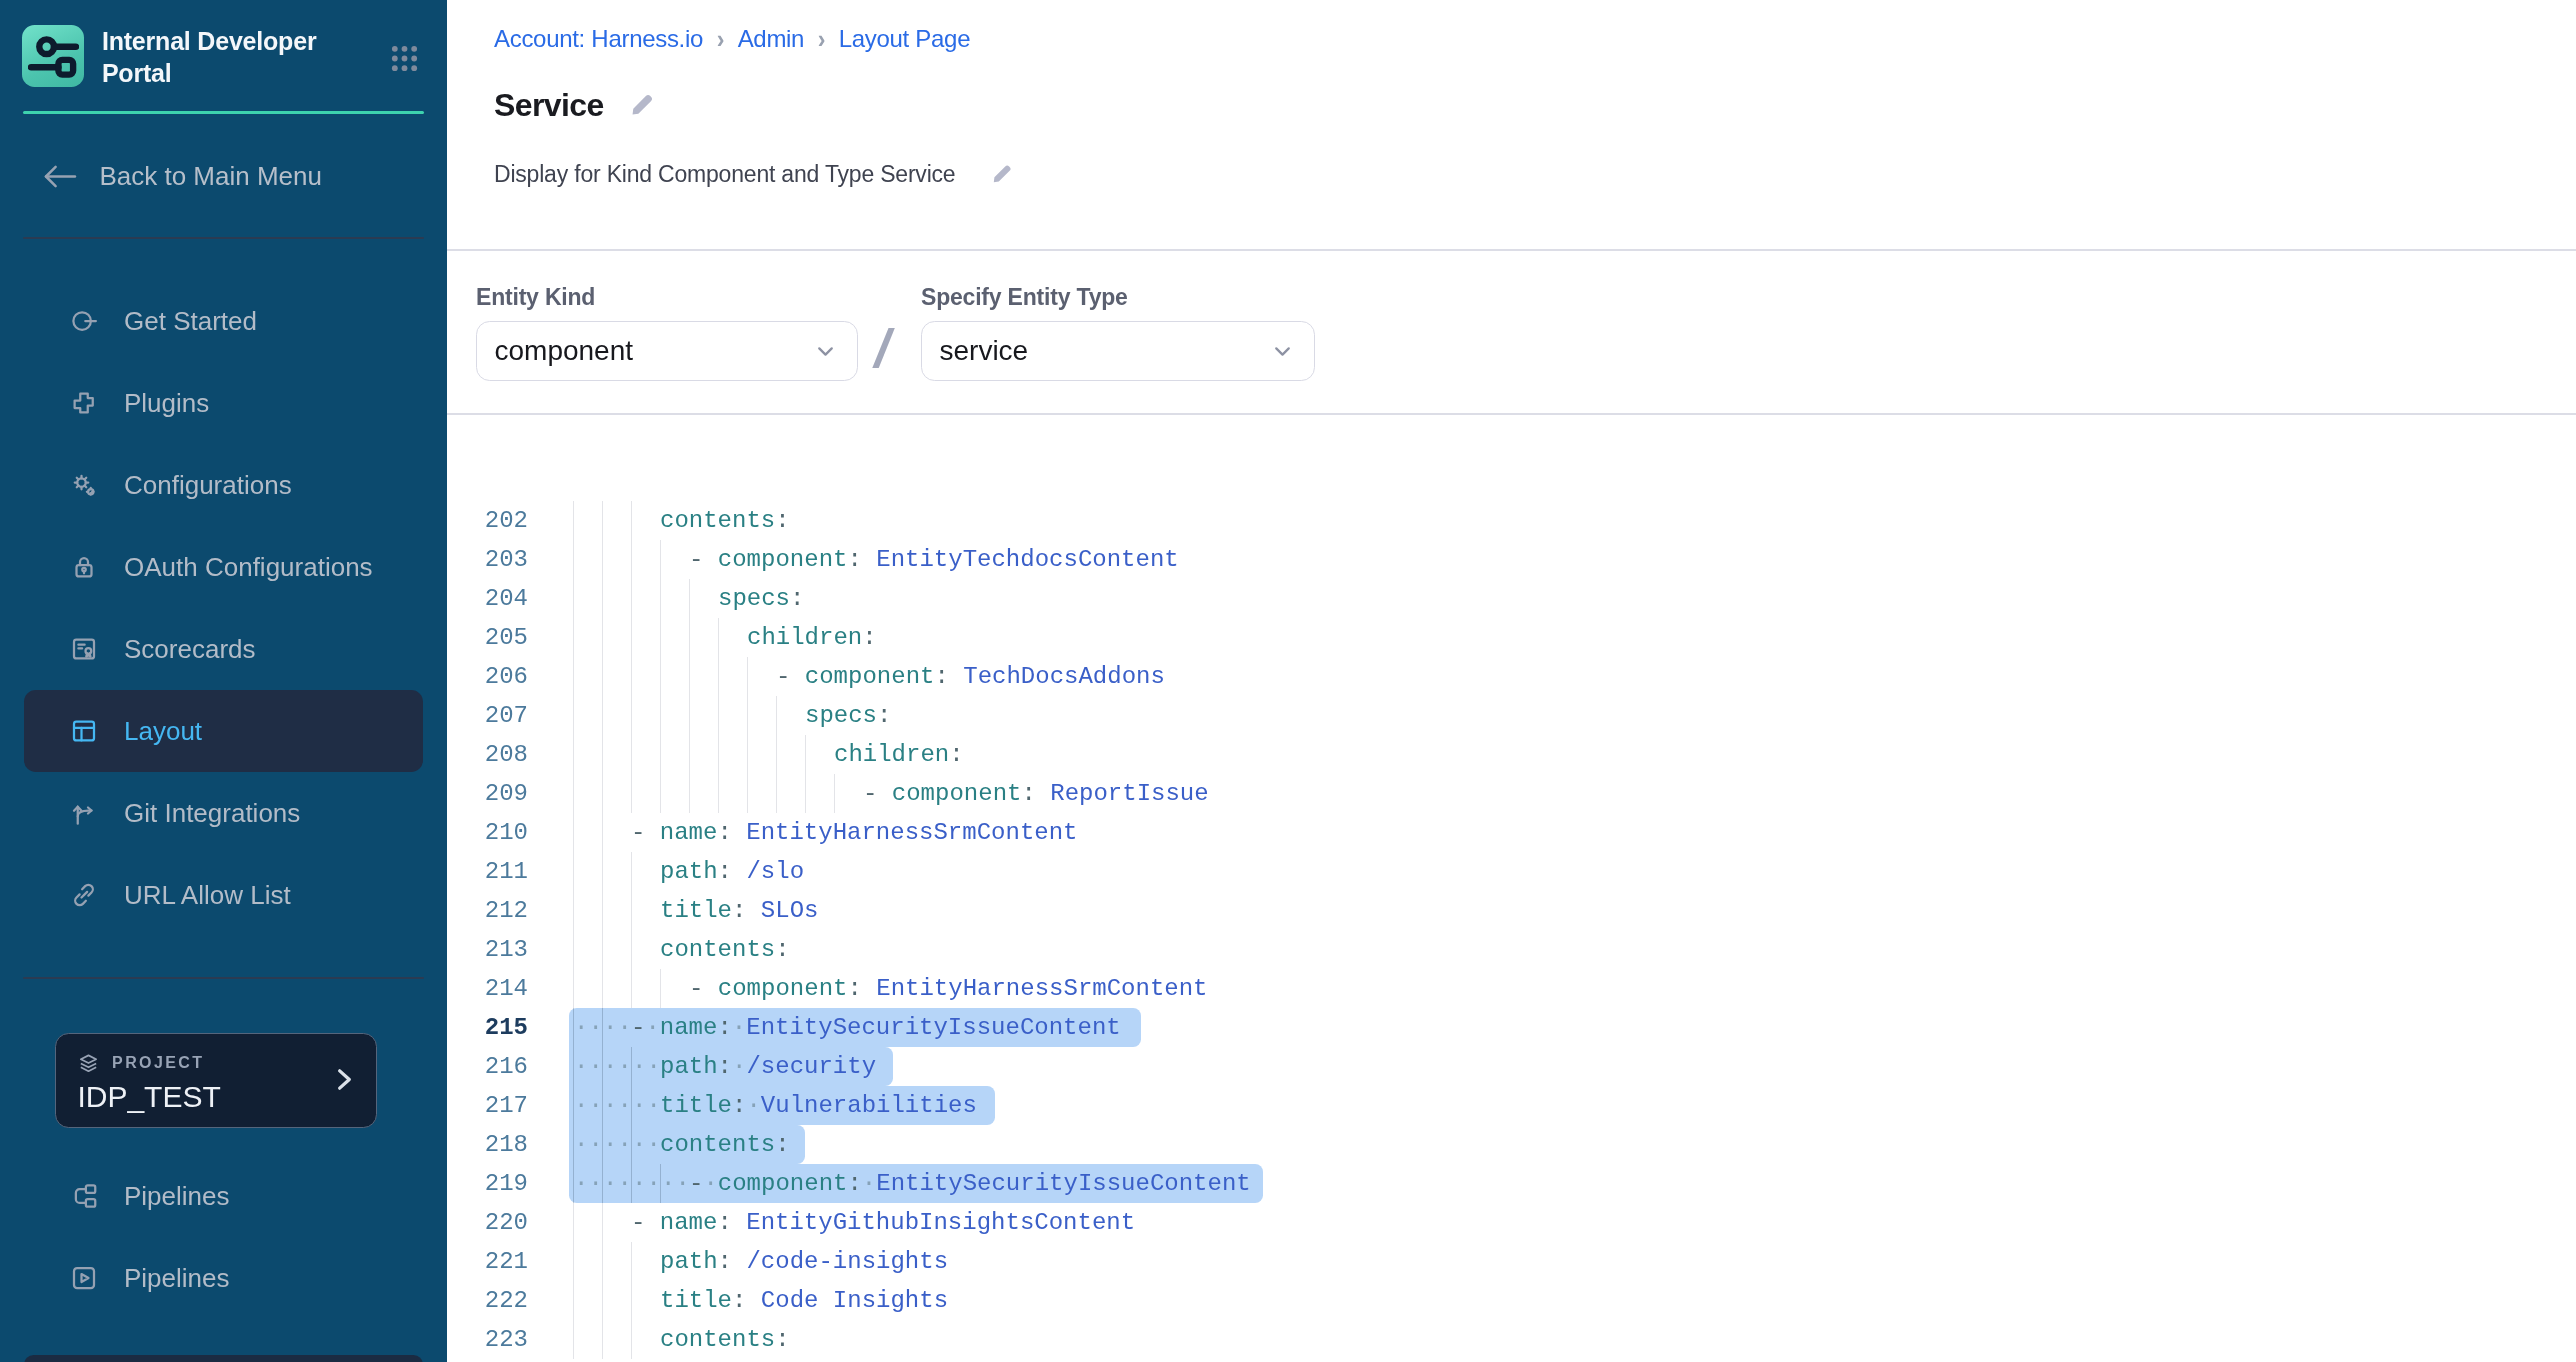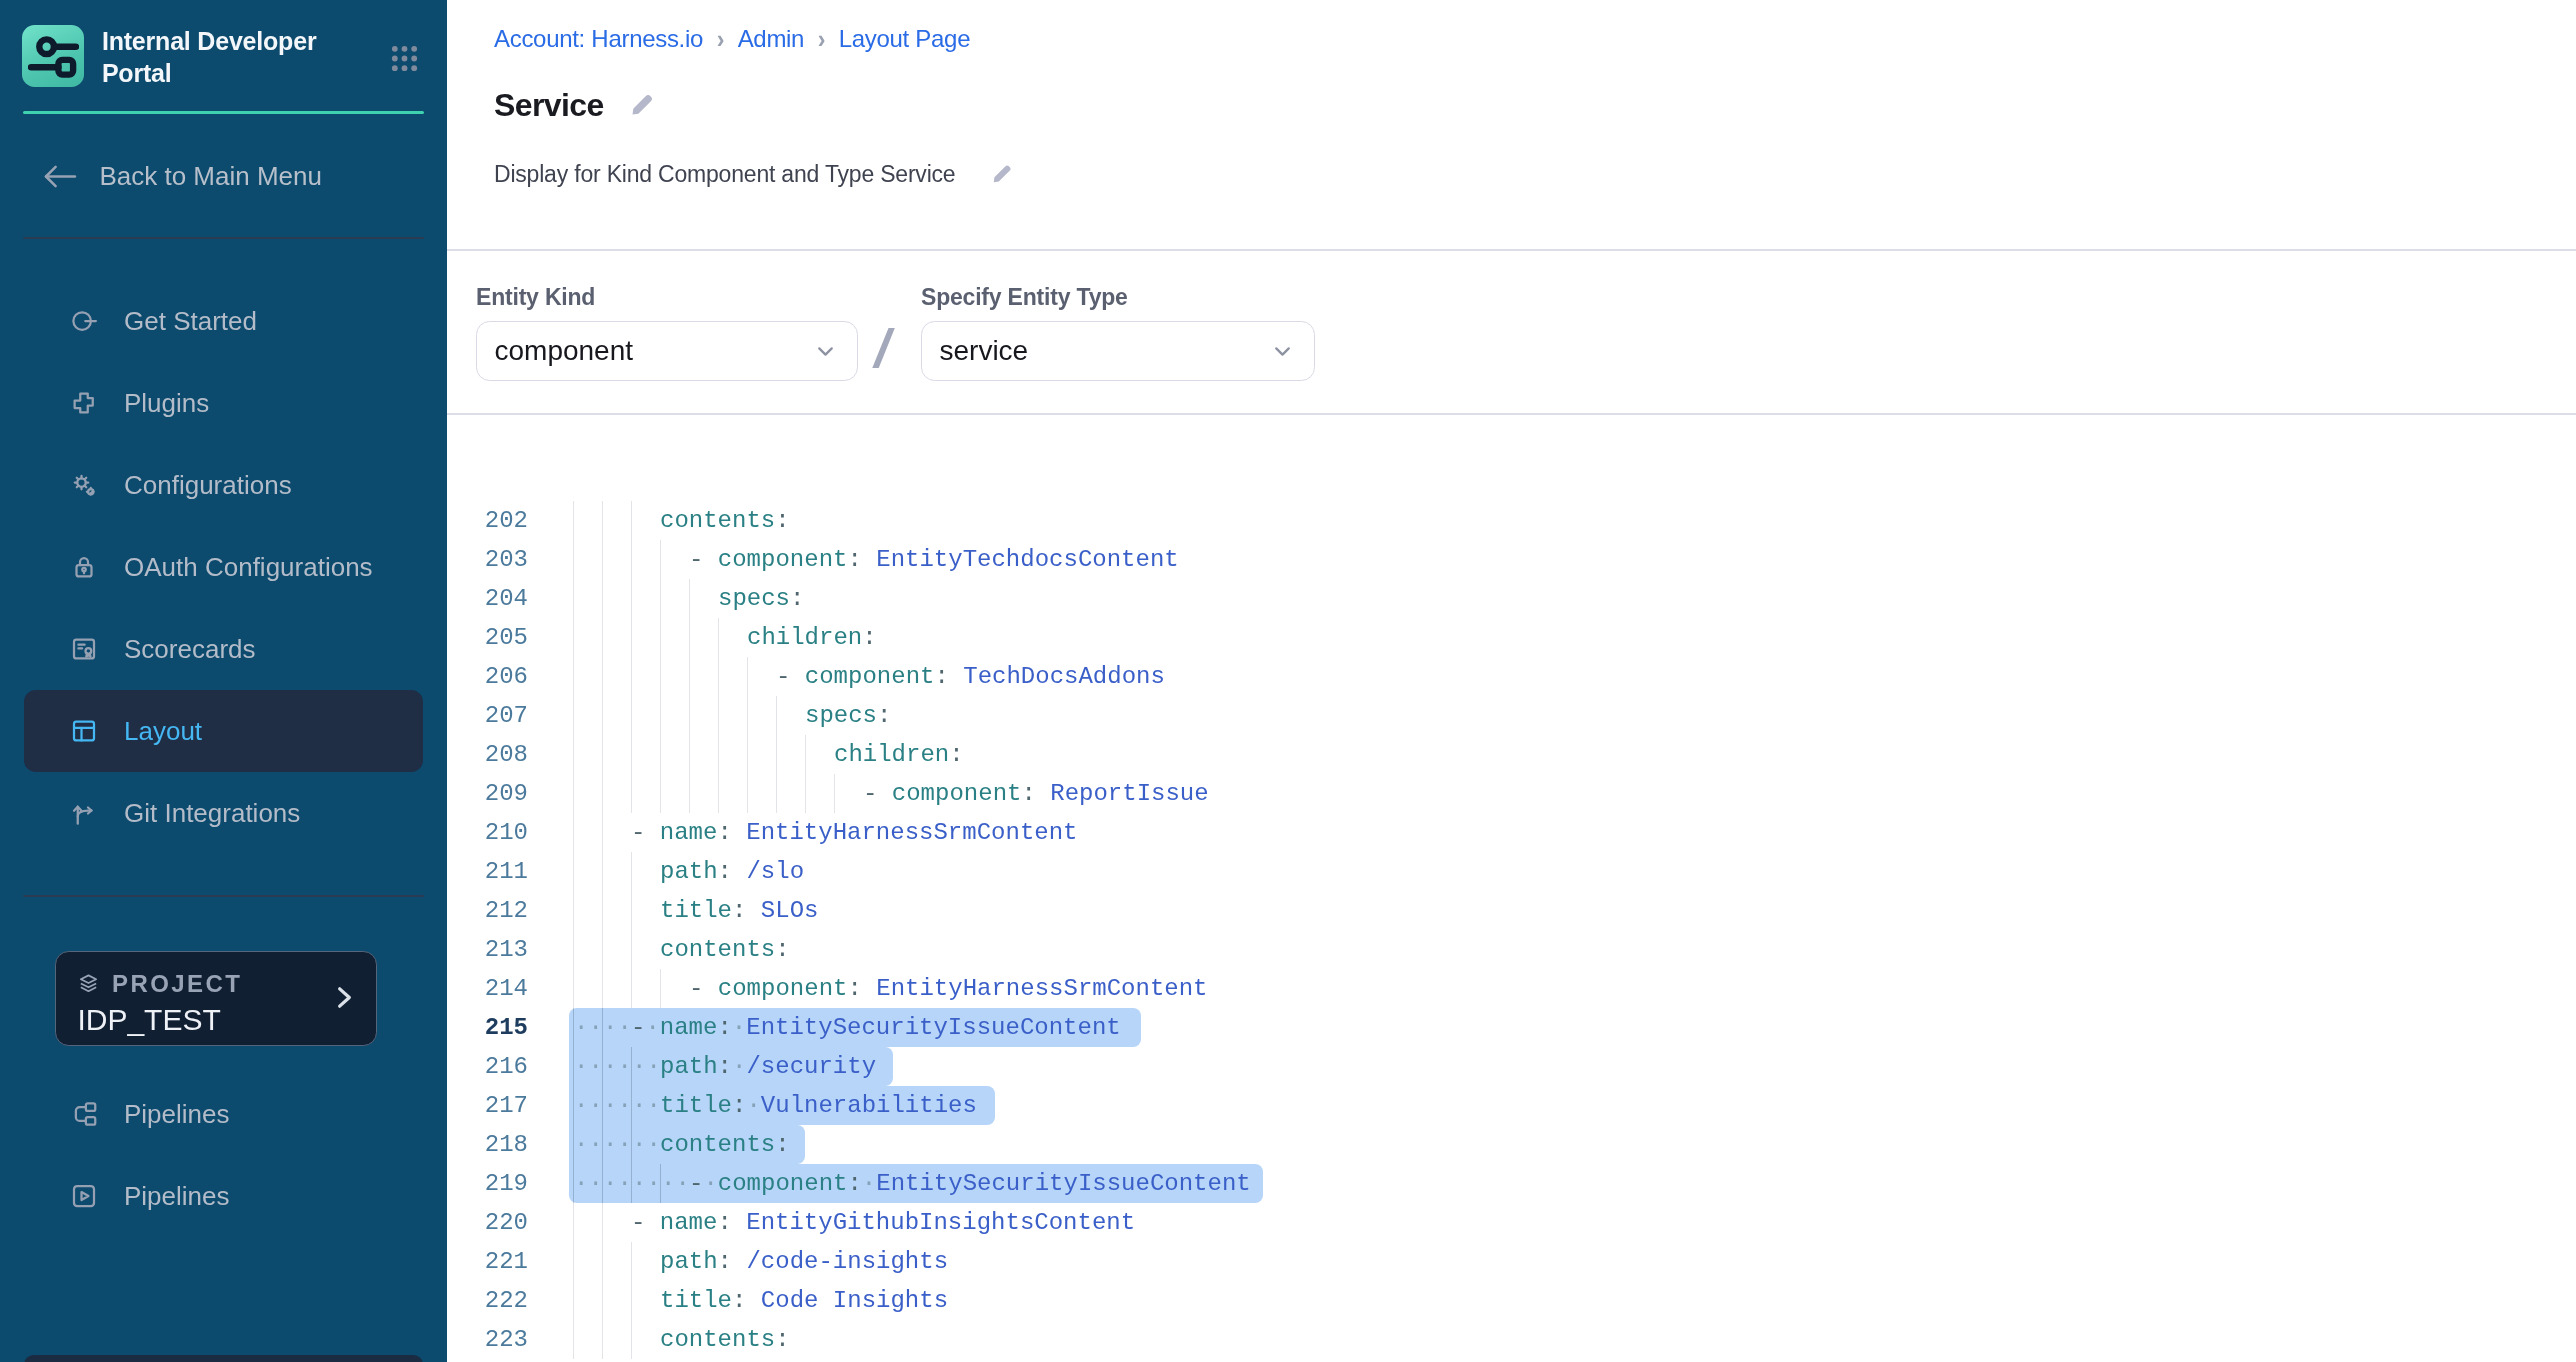--- a/index.html
+++ b/index.html
@@ -21,21 +21,21 @@
   .hr1{margin-top:45px;}
   .nav{margin-top:41px;}
   .nav-item{display:flex;align-items:center;gap:25px;height:82px;padding-left:45px;margin:0 24px;cursor:pointer;border-radius:11.7px;}
   .nav-item .nav-label{color:#b3bcc8;font-size:26px;white-space:nowrap;}
   .nav-item.active{background:#1f2d45;}
   .nav-item.active .nav-label{color:#45b7f2;}
   .hr2{margin-top:41px;}
   .project-card{position:relative;margin:54px 70px 0 55px;height:95px;border:1.9px solid#55657c;border-radius:13.6px;
                 background:#111f33;padding:17.5px 21.4px;box-sizing:border-box;cursor:pointer;}
   .project-top{display:flex;align-items:center;gap:11.7px;}
-  .project-label{color:#98a3b5;font-size:24px;font-weight:bold;letter-spacing:2.4px;}
+  .project-label{color:#98a3b5;font-size:16px;font-weight:bold;letter-spacing:2.4px;}
   .project-name{color:#eef1f6;font-size:30px;margin-top:5.8px;}
   .project-chevron{position:absolute;right:19.4px;top:31px;}
   .bottom-nav{margin-top:27px;}
   .footer-sliver{position:absolute;left:24px;right:24px;bottom:-3.9px;height:11.7px;background:#1b2b42;border-radius:9.7px 9.7px 0 0;}
 
   
   .main{position:absolute;left:447px;top:0;right:0;bottom:0;background:#ffffff;}
   .breadcrumb{position:absolute;left:47px;top:25px;display:flex;align-items:center;gap:13.6px;font-size:24px;letter-spacing:-0.3px;}
   .crumb{color:#2a6be6;cursor:pointer;white-space:nowrap;}
   .crumb-sep{color:#99a1b0;font-size:23px;font-weight:bold;transform:scaleY(1.15);}
@@ -177,20 +177,30 @@
         <div class="nav-item">
           <span>
             <svg width="30" height="30" viewBox="0 0 24 24" fill="none" stroke="#95a1b2" stroke-width="1.8" stroke-linecap="round" stroke-linejoin="round">
               <path d="M7 20.5V7"></path>
               <path d="M7 7L4 10.2M7 7l3 3.2"></path>
               <path d="M7 14.5c0-3.5 4-4.5 8.5-4.5h2.5"></path>
               <path d="M18 10l-2.8-2.4M18 10l-2.8 2.4"></path>
             </svg>
           </span>
           <span class="nav-label">Git Integrations</span>
+        </div>
+        <div class="nav-item">
+          <span>
+            <svg width="30" height="30" viewBox="0 0 24 24" fill="none" stroke="#95a1b2" stroke-width="1.8" stroke-linecap="round" stroke-linejoin="round">
+              <path d="M10 14l4.5-4.5"></path>
+              <path d="M8.5 11.5L6 14a3.6 3.6 0 0 0 5.1 5.1l2.4-2.5"></path>
+              <path d="M15.5 12.5L18 10a3.6 3.6 0 0 0-5.1-5.1L10.5 7.4"></path>
+            </svg>
+          </span>
+          <span class="nav-label">URL Allow List</span>
         </div>
       </nav>
 
     <div class="side-hr hr2"></div>
 
     <div class="project-card">
       <div class="project-top">
         <span>
           <svg width="23" height="23" viewBox="0 0 24 24" fill="none" stroke="#98a3b5" stroke-width="1.8" stroke-linejoin="round">
             <path d="M12 3.5l8 4-8 4-8-4z"></path>

